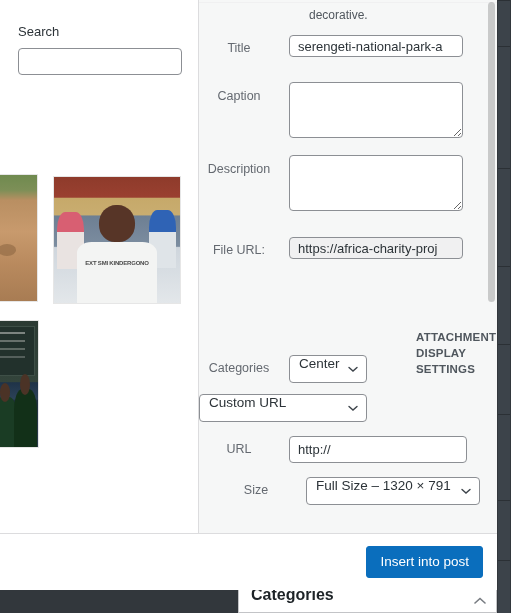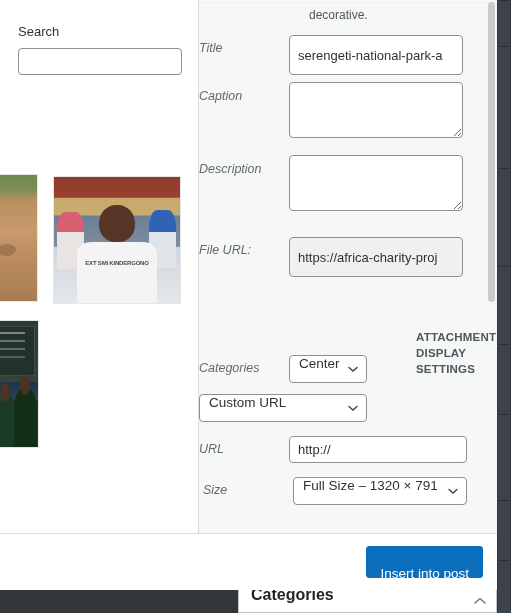--- a/index.html
+++ b/index.html
@@ -265,32 +265,31 @@
     background: #f0f0f1;
   }
 
   .field-row {
     position: absolute;
     display: flex;
     align-items: flex-start;
   }
   .field-label {
     width: 90px;
-    text-align: left;
+    text-align: center;
     padding-right: 10px;
     font-size: 12.5px;
     color: #646970;
     line-height: 27px;
     flex: 0 0 90px;
-    font-style: italic;
   }
   .field-label.top { line-height: 20px; padding-top: 4px; }
 
   .text-input {
-    height: 40px;
+    height: 22px;
     border: 1px solid #8c8f94;
     border-radius: 4px;
     background: #fff;
     font-size: 13px;
     color: #2c3338;
     padding: 0 8px;
     font-family: "Liberation Sans", sans-serif;
     outline: none;
   }
   .text-input.readonly { background: #f0f0f1; color: #2c3338; }
@@ -335,21 +334,21 @@
   .select-box .caret svg { display: block; }
 
   
   #row-title    { left: 0;  top: 35px;  }
   #row-caption  { left: 0;  top: 82px;  }
   #row-desc     { left: 0;  top: 155px; }
   #row-fileurl  { left: 0;  top: 237px; }
   #row-align    { left: 0;  top: 355px; }
   #row-linkto   { left: 0;  top: 394px; }
   #row-url      { left: 0;  top: 436px; }
-  #row-size     { left: 4px;  top: 477px; }
+  #row-size     { left: 17px;  top: 477px; }
 
   #title-input    { width: 174px; }
   #caption-area   { width: 174px; height: 56px; }
   #desc-area      { width: 174px; height: 56px; }
   #fileurl-input  { width: 174px; }
   #url-input      { width: 178px; height: 27px; }
 
   #display-settings-heading {
     position: absolute;
     left: 217px;
@@ -366,21 +365,21 @@
   #modal-footer {
     flex: 0 0 56px;
     background: #fff;
     position: relative;
   }
   #insert-button {
     position: absolute;
     right: 14px;
     top: 12px;
     height: 32px;
-    padding: 12px 13px;
+    padding: 0 13px;
     background: #0a6ebd;
     border: 1px solid #0a6ebd;
     border-radius: 3px;
     color: #fff;
     font-size: 13.5px;
     font-family: "Liberation Sans", sans-serif;
     line-height: 30px;
     cursor: pointer;
     white-space: nowrap;
   }

